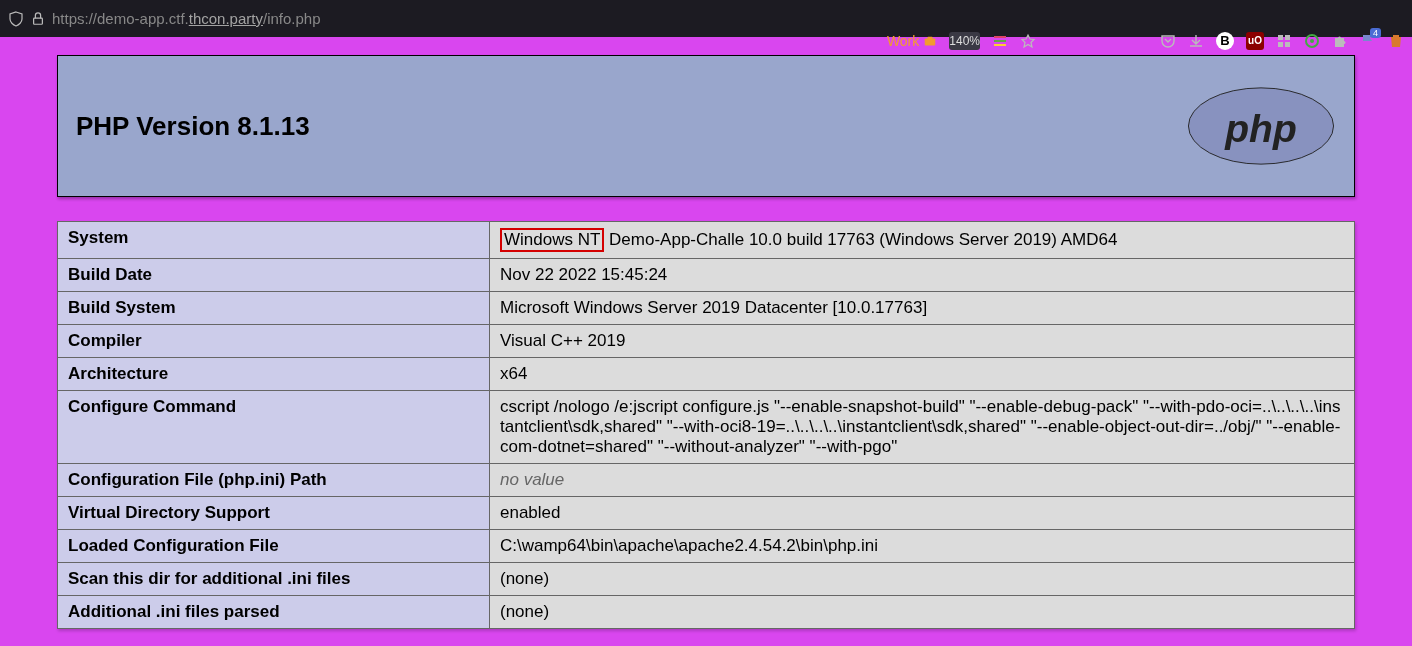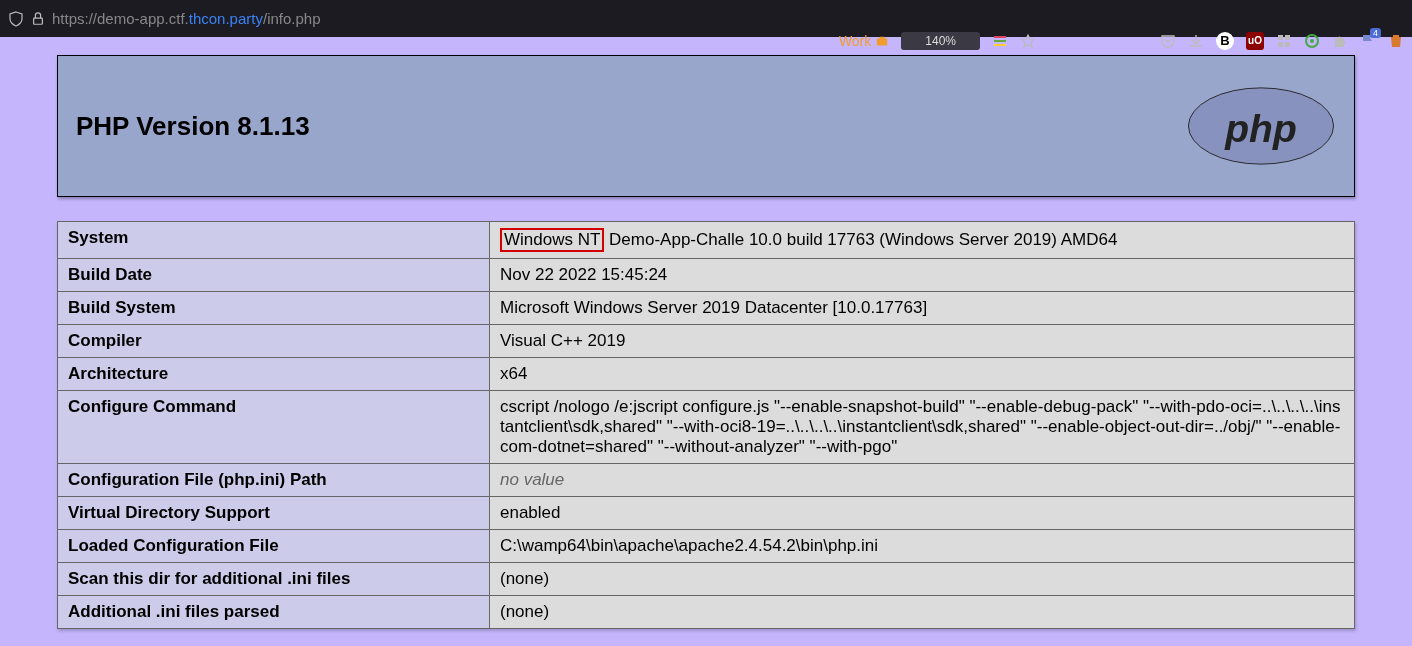--- a/index.html
+++ b/index.html
@@ -31,39 +31,39 @@
       color: #bbb;
       flex-shrink: 0;
     }
     .url-bar {
       flex: 1;
       color: #888;
       font-size: 15px;
       white-space: nowrap;
       overflow: hidden;
     }
-    .url-highlight { color: #3b82f6; }
+    .url-highlight { color: #a3a3a3; text-decoration: underline; }
     .toolbar-right {
       display: flex;
       align-items: center;
       gap: 12px;
       margin-left: auto;
       margin-top: 44px;
     }
     .work-label {
       color: #f29c2e;
       font-size: 14px;
       display: flex;
       align-items: center;
       gap: 4px;
     }
     .zoom-box {
       background: #3a3944;
       color: #ddd;
-      padding: 2px 24px;
+      padding: 2px 0;
       border-radius: 3px;
       font-size: 12px;
     }
     .ext-icon {
       width: 18px;
       height: 18px;
       display: flex;
       align-items: center;
       justify-content: center;
       font-size: 13px;
@@ -78,21 +78,21 @@
       right: -5px;
       background: #4a6cd4;
       color: #fff;
       font-size: 9px;
       padding: 0 3px;
       border-radius: 3px;
     }
     
     
     .page {
-      background: #c4b5fd;
+      background: #d946ef;
       padding-top: 18px;
       height: 609px;
       overflow-y: auto;
     }
     .content {
       margin: 0 auto;
       width: 1298px;
     }
     .header-box {
       background: #99a6cc;

